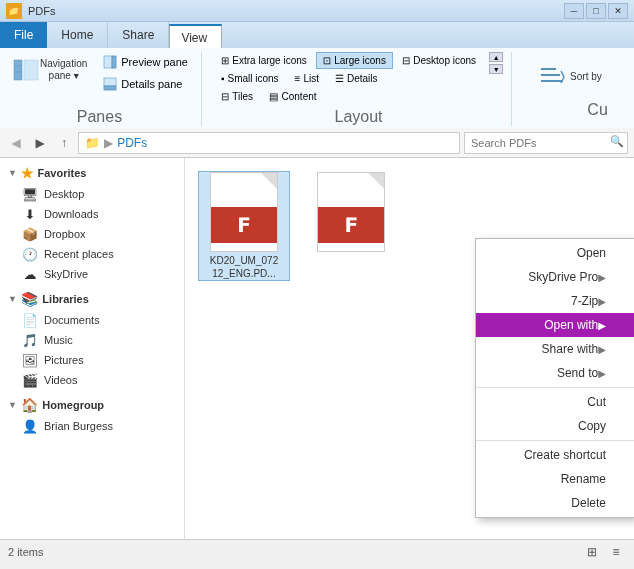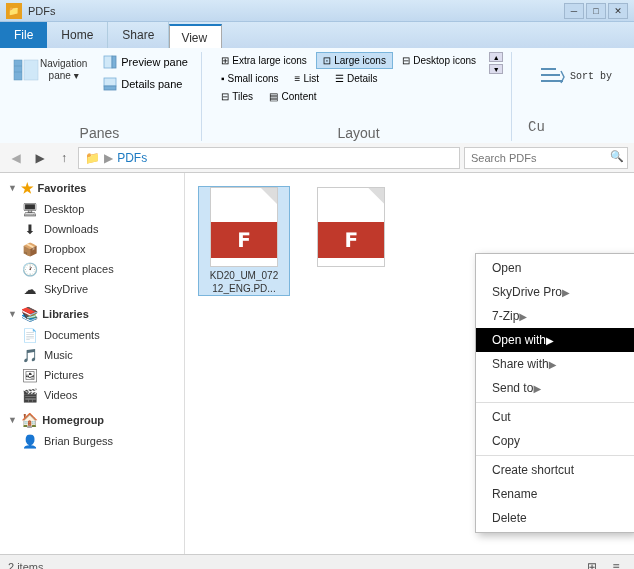--- a/index.html
+++ b/index.html
@@ -99,24 +99,24 @@
       padding-right: 8px;
       margin-right: 2px;
     }
     .ribbon-group-content {
       display: flex;
       gap: 4px;
       flex: 1;
       align-items: flex-start;
     }
     .ribbon-group-label {
-      font-size: 14px;
+      font-size: 16px;
       color: #666;
       text-align: center;
-      margin-top: 20px;
+      margin-top: 2px;
     }
     .ribbon-btn-large {
       display: flex;
       align-items: center;
       padding: 3px 5px;
       cursor: pointer;
       min-width: 44px;
       border: 1px solid transparent;
     }
     .ribbon-btn-icon-large {
@@ -177,23 +177,22 @@
       display: flex;
       align-items: center;
       justify-content: center;
       cursor: pointer;
     }
 
     
     .sort-group {
       display: flex;
       flex-direction: column;
-      align-items: flex-start;
+      align-items: flex-end;
       padding: 3px 4px;
-      font-family: Liberation Mono, monospace;
     }
     .sort-icon-area {
       width: 36px;
       height: 36px;
       display: flex;
       flex-direction: column;
       align-items: center;
       justify-content: center;
       gap: 2px;
     }
@@ -369,24 +368,24 @@
       z-index: 100;
       padding: 2px 0;
     }
     .context-menu-item {
       padding: 5px 28px 5px 16px;
       font-size: 12px;
       color: #333;
       cursor: pointer;
       display: flex;
       align-items: center;
-      justify-content: flex-start;
+      justify-content: flex-end;
       white-space: nowrap;
     }
-    .context-menu-item.highlighted { background: #000000; color: white; }
+    .context-menu-item.highlighted { background: #a21caf; color: white; }
     .context-menu-separator {
       height: 1px;
       background: #ddd;
       margin: 2px 0;
     }
     .context-arrow {
       font-size: 10px;
       color: #777;
     }
     .context-menu-item.highlighted .context-arrow { color: white; }

